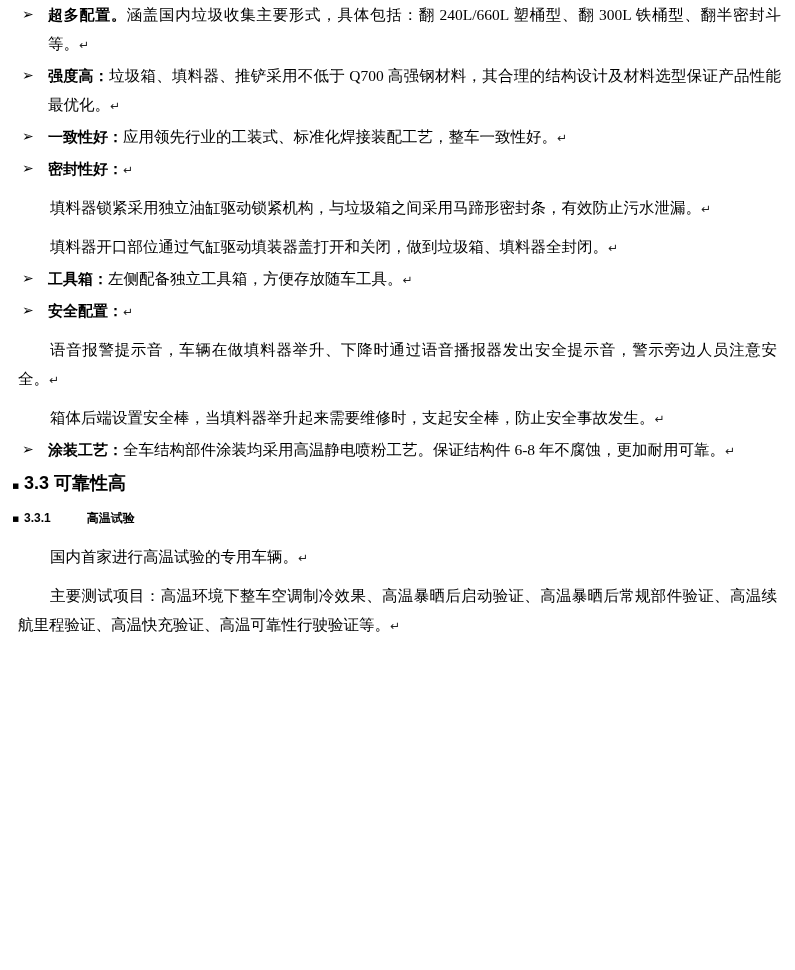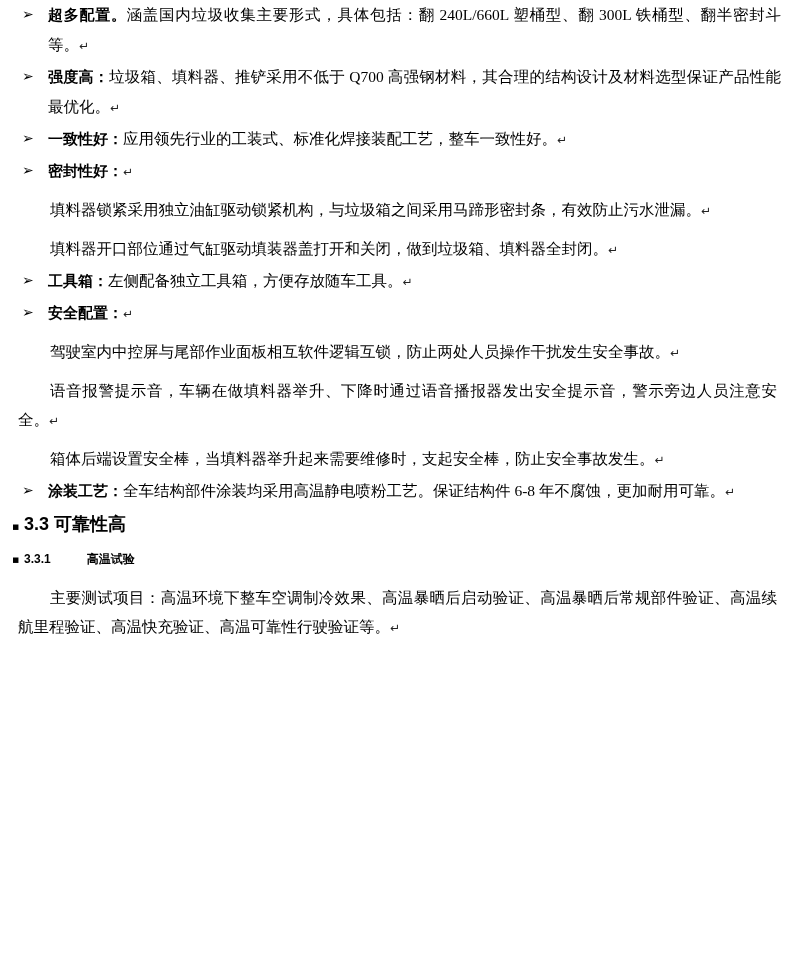--- a/index.html
+++ b/index.html
@@ -44,21 +44,21 @@
     color: #000;
   }
   .arrow-body {
     flex: 1 1 auto;
     line-height: 29px;
     text-align: justify;
     text-justify: inter-ideograph;
   }
   .lead {
     font-weight: bold;
-    font-family: Liberation Serif, serif;
+    font-family: Liberation Sans, sans-serif;
     font-size: 15px;
   }
   .txt {
     font-family: "Liberation Serif", "DejaVu Serif", serif;
     font-size: 15.5px;
   }
   .pilcrow {
     font-family: "DejaVu Sans", sans-serif;
     font-size: 12px;
     color: #222;
@@ -149,23 +149,20 @@
       </div>
     </div>
 
     <div class="arrow-item">
       <div class="arrow-marker">➢</div>
       <div class="arrow-body">
         <span class="lead">安全配置：</span><span class="pilcrow">↵</span>
       </div>
     </div>
 
-    <div class="para noind">
-      <span class="txt">驾驶室内中控屏与尾部作业面板相互软件逻辑互锁，防止两处人员操作干扰发生安全事故。</span><span class="pilcrow">↵</span>
-    </div>
     <div class="para hang">
       <span class="txt">语音报警提示音，车辆在做填料器举升、下降时通过语音播报器发出安全提示音，警示旁边人员注意安全。</span><span class="pilcrow">↵</span>
     </div>
 
     <div class="para noind">
       <span class="txt">箱体后端设置安全棒，当填料器举升起来需要维修时，支起安全棒，防止安全事故发生。</span><span class="pilcrow">↵</span>
     </div>
 
     <div class="arrow-item">
       <div class="arrow-marker">➢</div>
@@ -179,18 +176,21 @@
       <span class="h-text">3.3  可靠性高</span>
     </div>
 
     <div class="heading h3">
       <span class="h-sq">▪</span>
       <span class="h-text">3.3.1</span>
       <span class="h-gap"></span>
       <span class="h-text">高温试验</span>
     </div>
 
+    <div class="para noind">
+      <span class="txt">国内首家进行高温试验的专用车辆。</span><span class="pilcrow">↵</span>
+    </div>
     <div class="para hang">
       <span class="txt">主要测试项目：高温环境下整车空调制冷效果、高温暴晒后启动验证、高温暴晒后常规部件验证、高温续航里程验证、高温快充验证、高温可靠性行驶验证等。</span><span class="pilcrow">↵</span>
     </div>
 
   </div>
 </div>
 
 </body></html>

